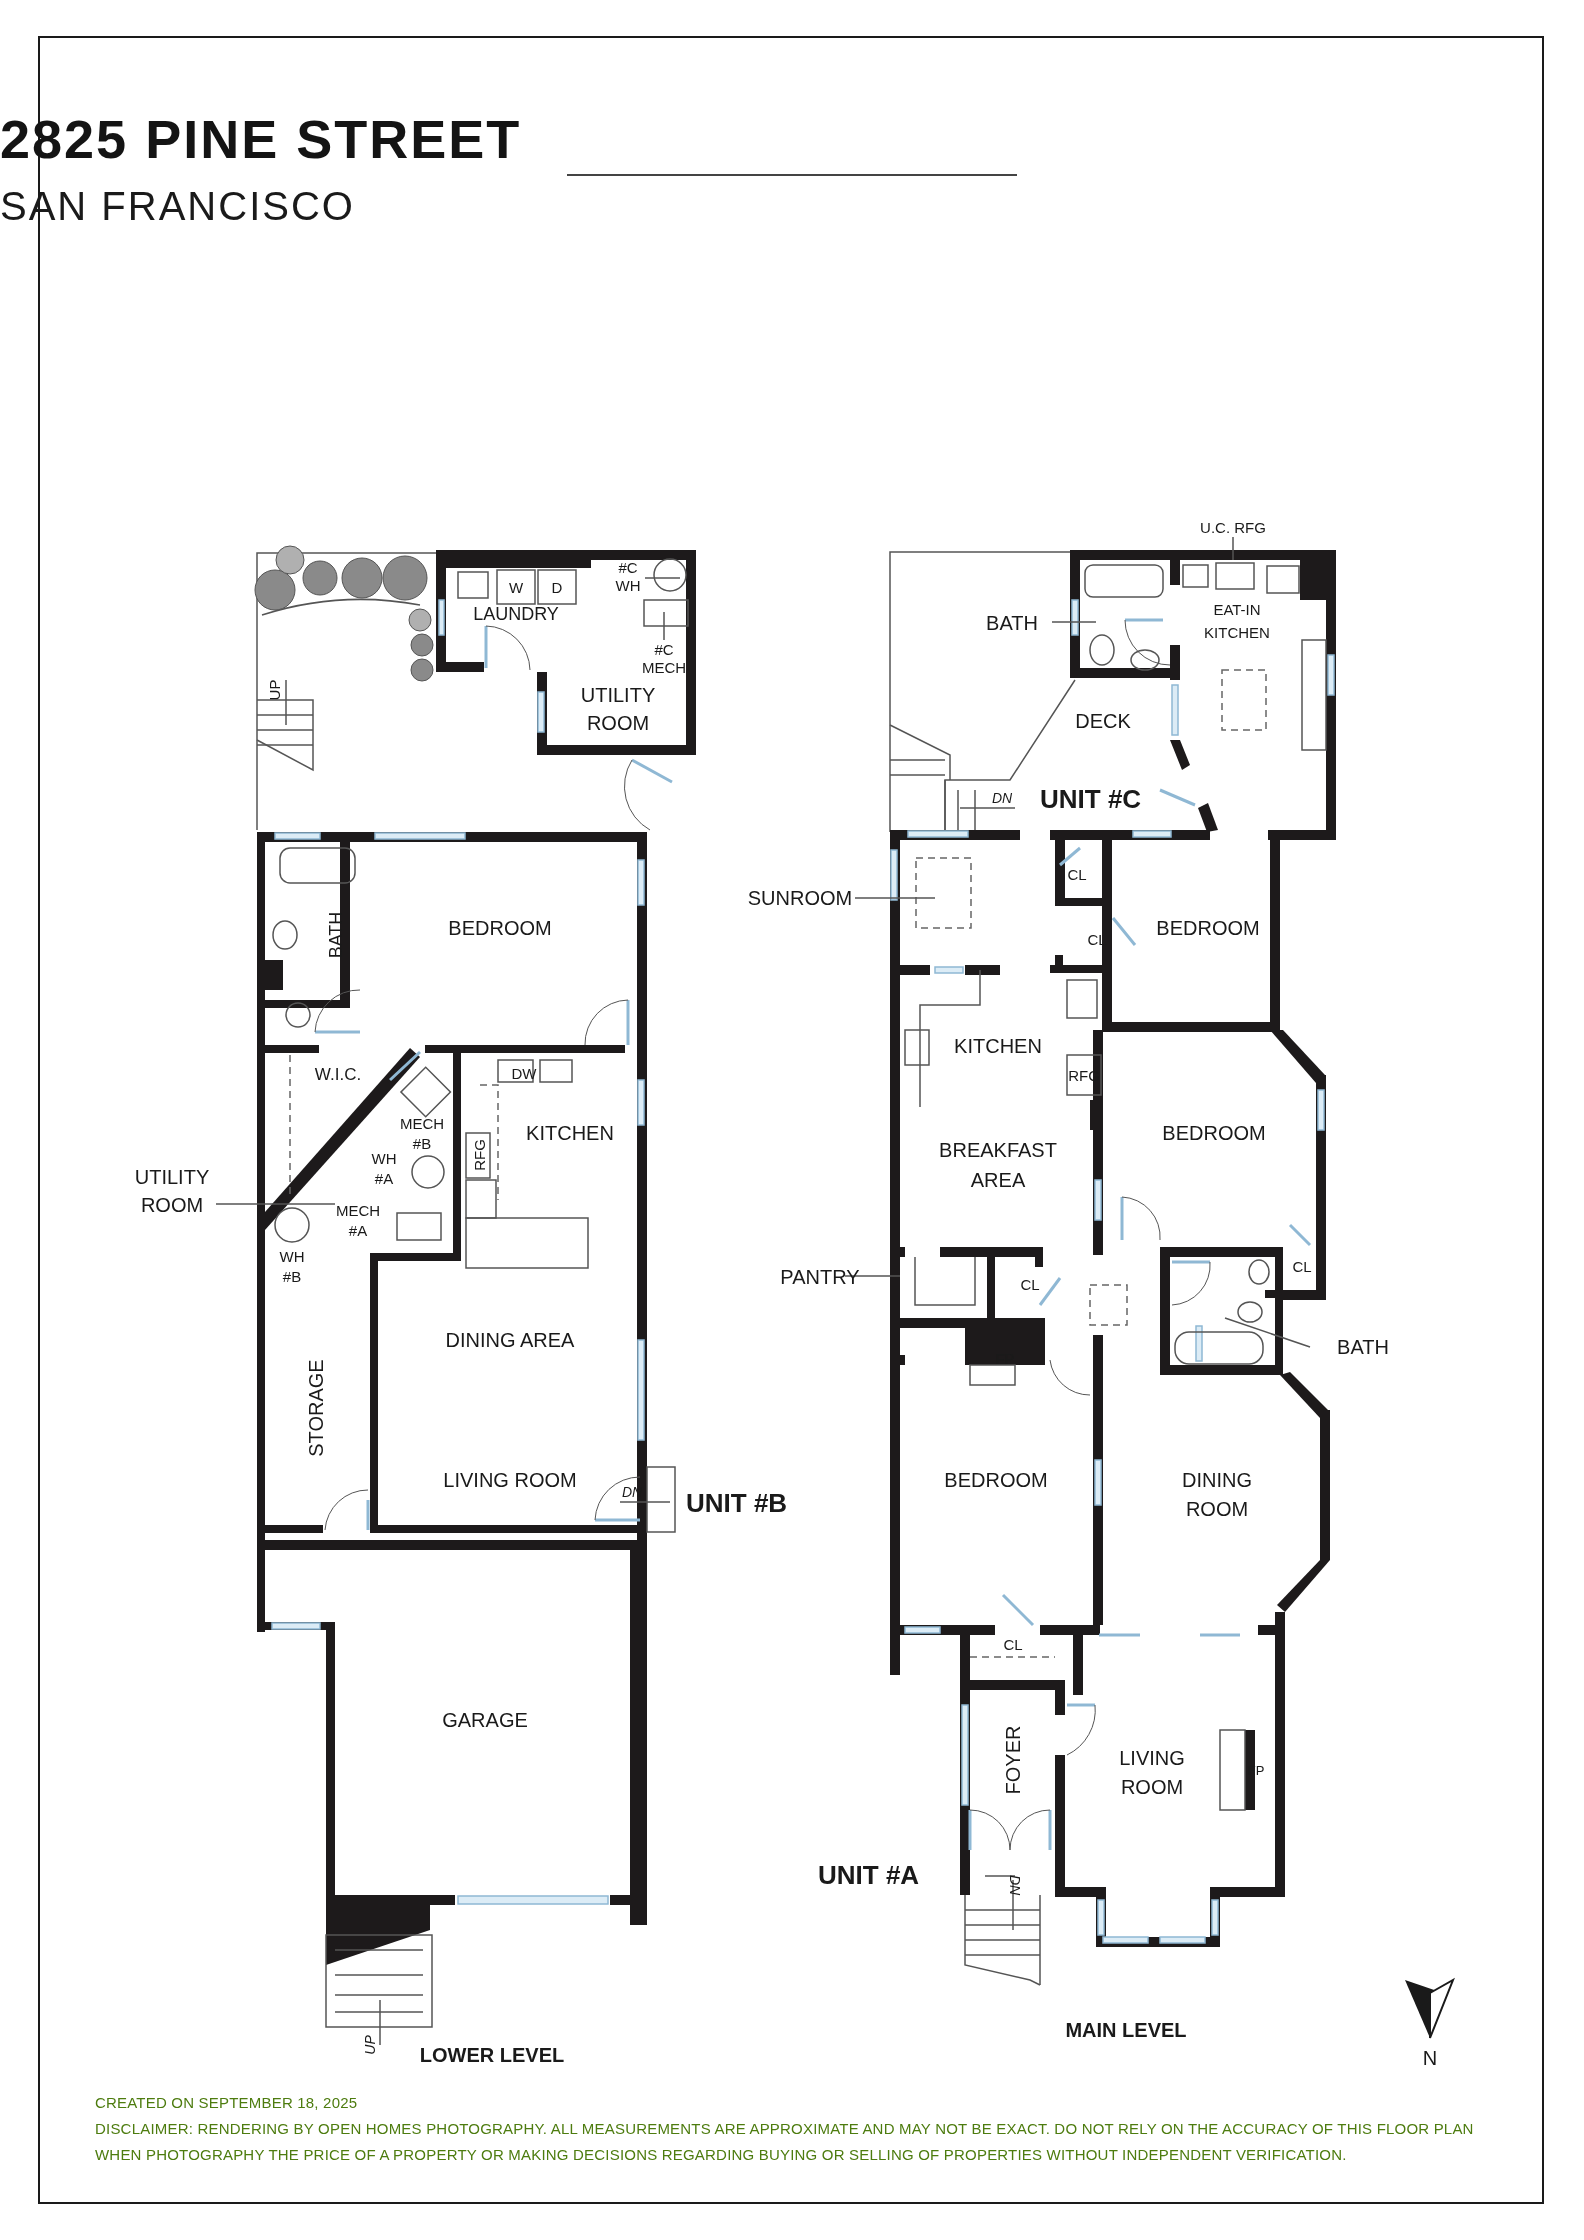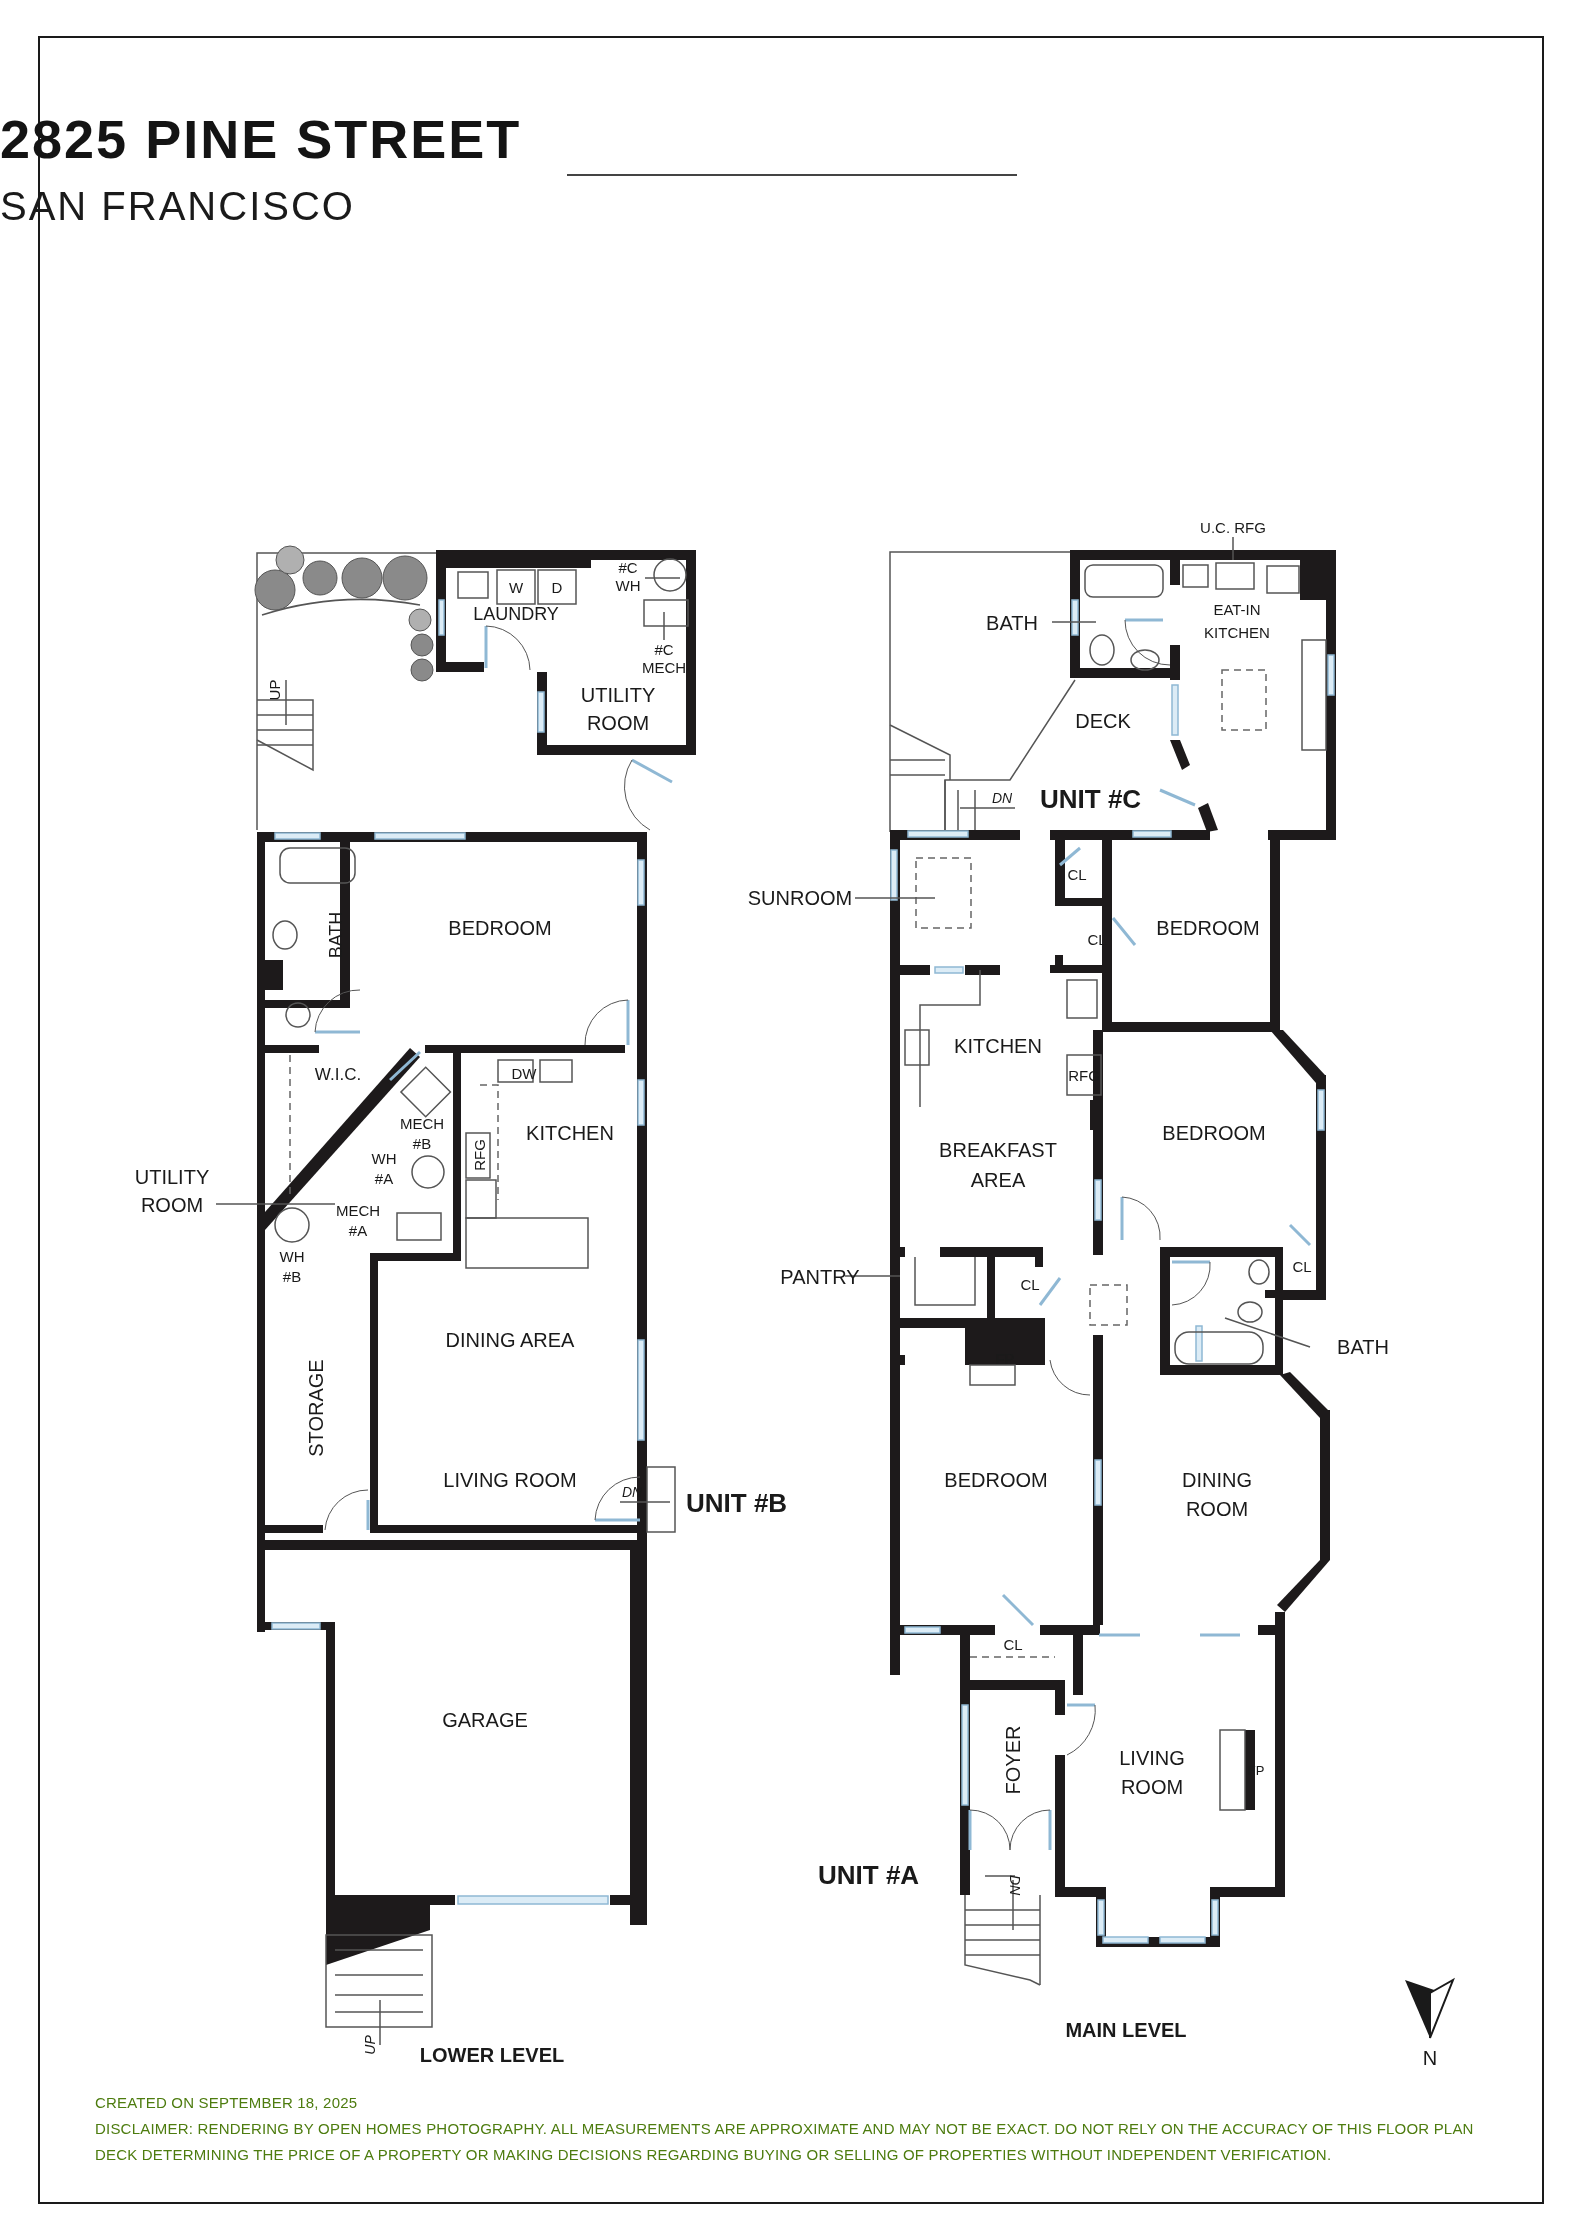--- a/index.html
+++ b/index.html
@@ -389,13 +389,13 @@
 
   <g>
     <polygon points="1405,1980 1443,1993 1430,2038" fill="#1a1a1a"></polygon>
     <polygon points="1430,1993 1453,1980 1430,2038" fill="#fff" stroke="#1a1a1a" stroke-width="2"></polygon>
   </g>
   <text class="lbl" x="1430" y="2065">N</text>
 </svg>
 
 <div class="footer" style="top:2094px">CREATED ON SEPTEMBER 18, 2025</div>
 <div class="footer" style="top:2120px">DISCLAIMER: RENDERING BY OPEN HOMES PHOTOGRAPHY. ALL MEASUREMENTS ARE APPROXIMATE AND MAY NOT BE EXACT. DO NOT RELY ON THE ACCURACY OF THIS FLOOR PLAN</div>
-<div class="footer" style="top:2146px">DECK DETERMINING THE PRICE OF A PROPERTY OR MAKING DECISIONS REGARDING BUYING OR SELLING OF PROPERTIES WITHOUT INDEPENDENT VERIFICATION.</div>
+<div class="footer" style="top:2146px">WHEN PHOTOGRAPHY THE PRICE OF A PROPERTY OR MAKING DECISIONS REGARDING BUYING OR SELLING OF PROPERTIES WITHOUT INDEPENDENT VERIFICATION.</div>
 
 </body></html>

